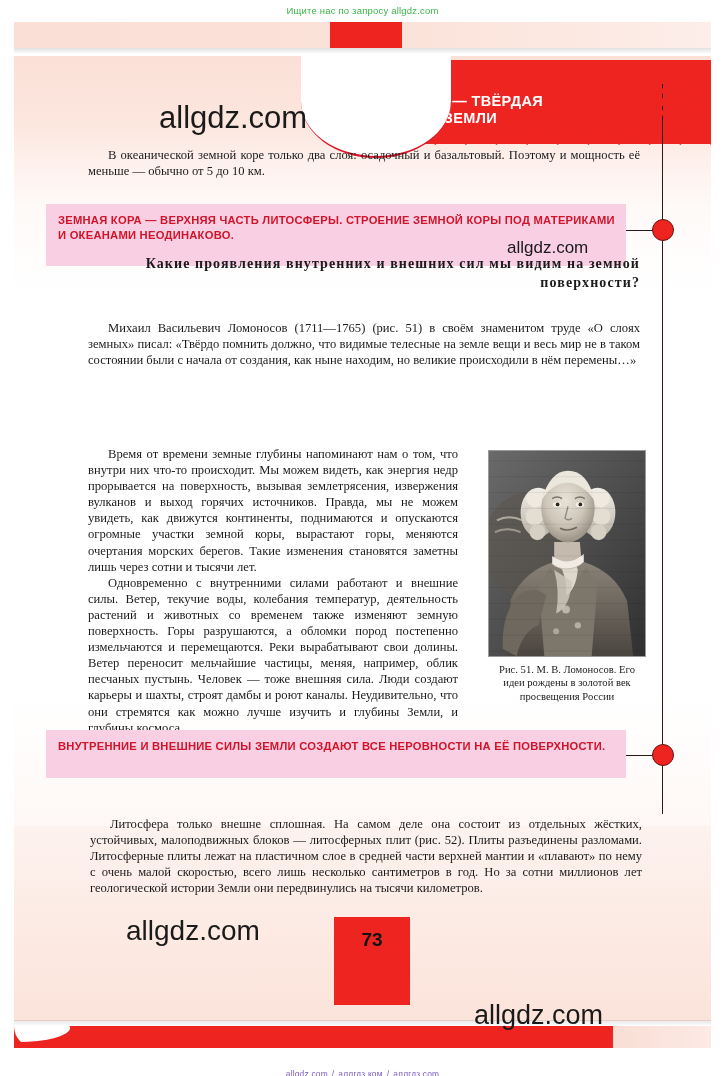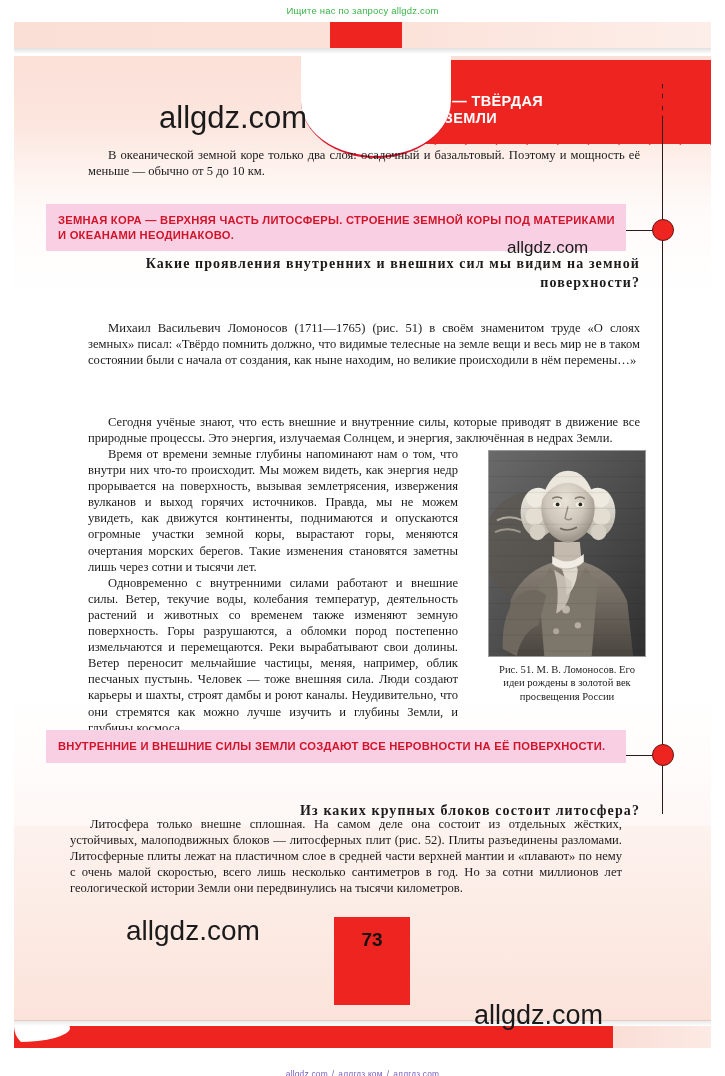--- a/index.html
+++ b/index.html
@@ -193,21 +193,21 @@
     top: 91px; left: 74px;
     width: 552px;
   }
 
   
   .callout {
     position: absolute;
     left: 32px;
     width: 580px;
     background: #f9cfe4;
-    padding: 9px 11px 9px 12px;
+    padding: 9px 11px 24px 12px;
     font-family: "Liberation Sans", sans-serif;
     font-weight: bold;
     font-size: 11.2px;
     line-height: 14.6px;
     letter-spacing: .25px;
     color: #d0142a;
     text-transform: uppercase;
   }
   .callout.one { top: 148px; }
   .callout.two { top: 674px; }
@@ -237,21 +237,21 @@
     width: 552px;
   }
   .figure-float {
     float: right;
     width: 168px;
     height: 258px;
     margin: 5px 0 0 14px;
     shape-outside: margin-box;
   }
 
-  .block-d { position: absolute; top: 760px; left: 56px; width: 552px; }
+  .block-d { position: absolute; top: 760px; left: 76px; width: 552px; }
 
   
   .figure {
     position: absolute;
     top: 394px; left: 474px;
     width: 158px;
     z-index: 22;
   }
   .portrait {
     width: 158px;
@@ -377,33 +377,29 @@
     </div>
 
     <div class="callout one">ЗЕМНАЯ КОРА — ВЕРХНЯЯ ЧАСТЬ ЛИТОСФЕРЫ. СТРОЕНИЕ ЗЕМНОЙ КОРЫ ПОД МАТЕРИКАМИ И ОКЕАНАМИ НЕОДИНАКОВО.</div>
 
     <div class="section-heading one">Какие проявления внутренних и внешних сил мы видим на земной поверхности?</div>
 
     <div class="block-a">
       <p class="body">Михаил Васильевич Ломоносов (1711—1765) (рис. 51) в своём знаменитом труде «О слоях земных» писал: «Твёрдо помнить должно, что видимые телесные на земле вещи и весь мир не в таком состоянии были с начала от создания, как ныне находим, но великие происходили в нём перемены…»</p>
     </div>
 
-    <div class="block-b">
-      <p class="body">Сегодня учёные знают, что есть внешние и внутренние силы, которые приводят в движение все природные процессы. Это энергия, излучаемая Солнцем, и энергия, заключённая в недрах Земли.</p>
-    </div>
 
     <div class="block-c">
       <div class="figure-float"></div>
       <p class="body">Время от времени земные глубины напоминают нам о том, что внутри них что-то происходит. Мы можем видеть, как энергия недр прорывается на поверхность, вызывая землетрясения, извержения вулканов и выход горячих источников. Правда, мы не можем увидеть, как движутся континенты, поднимаются и опускаются огромные участки земной коры, вырастают горы, меняются очертания морских берегов. Такие изменения становятся заметны лишь через сотни и тысячи лет.</p>
       <p class="body">Одновременно с внутренними силами работают и внешние силы. Ветер, текучие воды, колебания температур, деятельность растений и животных со временем также изменяют земную поверхность. Горы разрушаются, а обломки пород постепенно измельчаются и перемещаются. Реки вырабатывают свои долины. Ветер переносит мельчайшие частицы, меняя, например, облик песчаных пустынь. Человек — тоже внешняя сила. Люди создают карьеры и шахты, строят дамбы и роют каналы. Неудивительно, что они стремятся как можно лучше изучить и глубины Земли, и глубины космоса.</p>
     </div>
 
     <div class="callout two">ВНУТРЕННИЕ И ВНЕШНИЕ СИЛЫ ЗЕМЛИ СОЗДАЮТ ВСЕ НЕРОВНОСТИ НА ЕЁ ПОВЕРХНОСТИ.</div>
 
-    <div class="section-heading two">Из каких крупных блоков состоит литосфера?</div>
 
     <div class="block-d">
       <p class="body">Литосфера только внешне сплошная. На самом деле она состоит из отдельных жёстких, устойчивых, малоподвижных блоков — литосферных плит (рис. 52). Плиты разъединены разломами. Литосферные плиты лежат на пластичном слое в средней части верхней мантии и «плавают» по нему с очень малой скоростью, всего лишь несколько сантиметров в год. Но за сотни миллионов лет геологической истории Земли они передвинулись на тысячи километров.</p>
     </div>
 
     <div class="figure">
       <div class="portrait">
         <svg viewBox="0 0 158 207" preserveAspectRatio="none">
           <defs>
             <linearGradient id="bgG" x1="0" y1="0" x2="1" y2="1">

